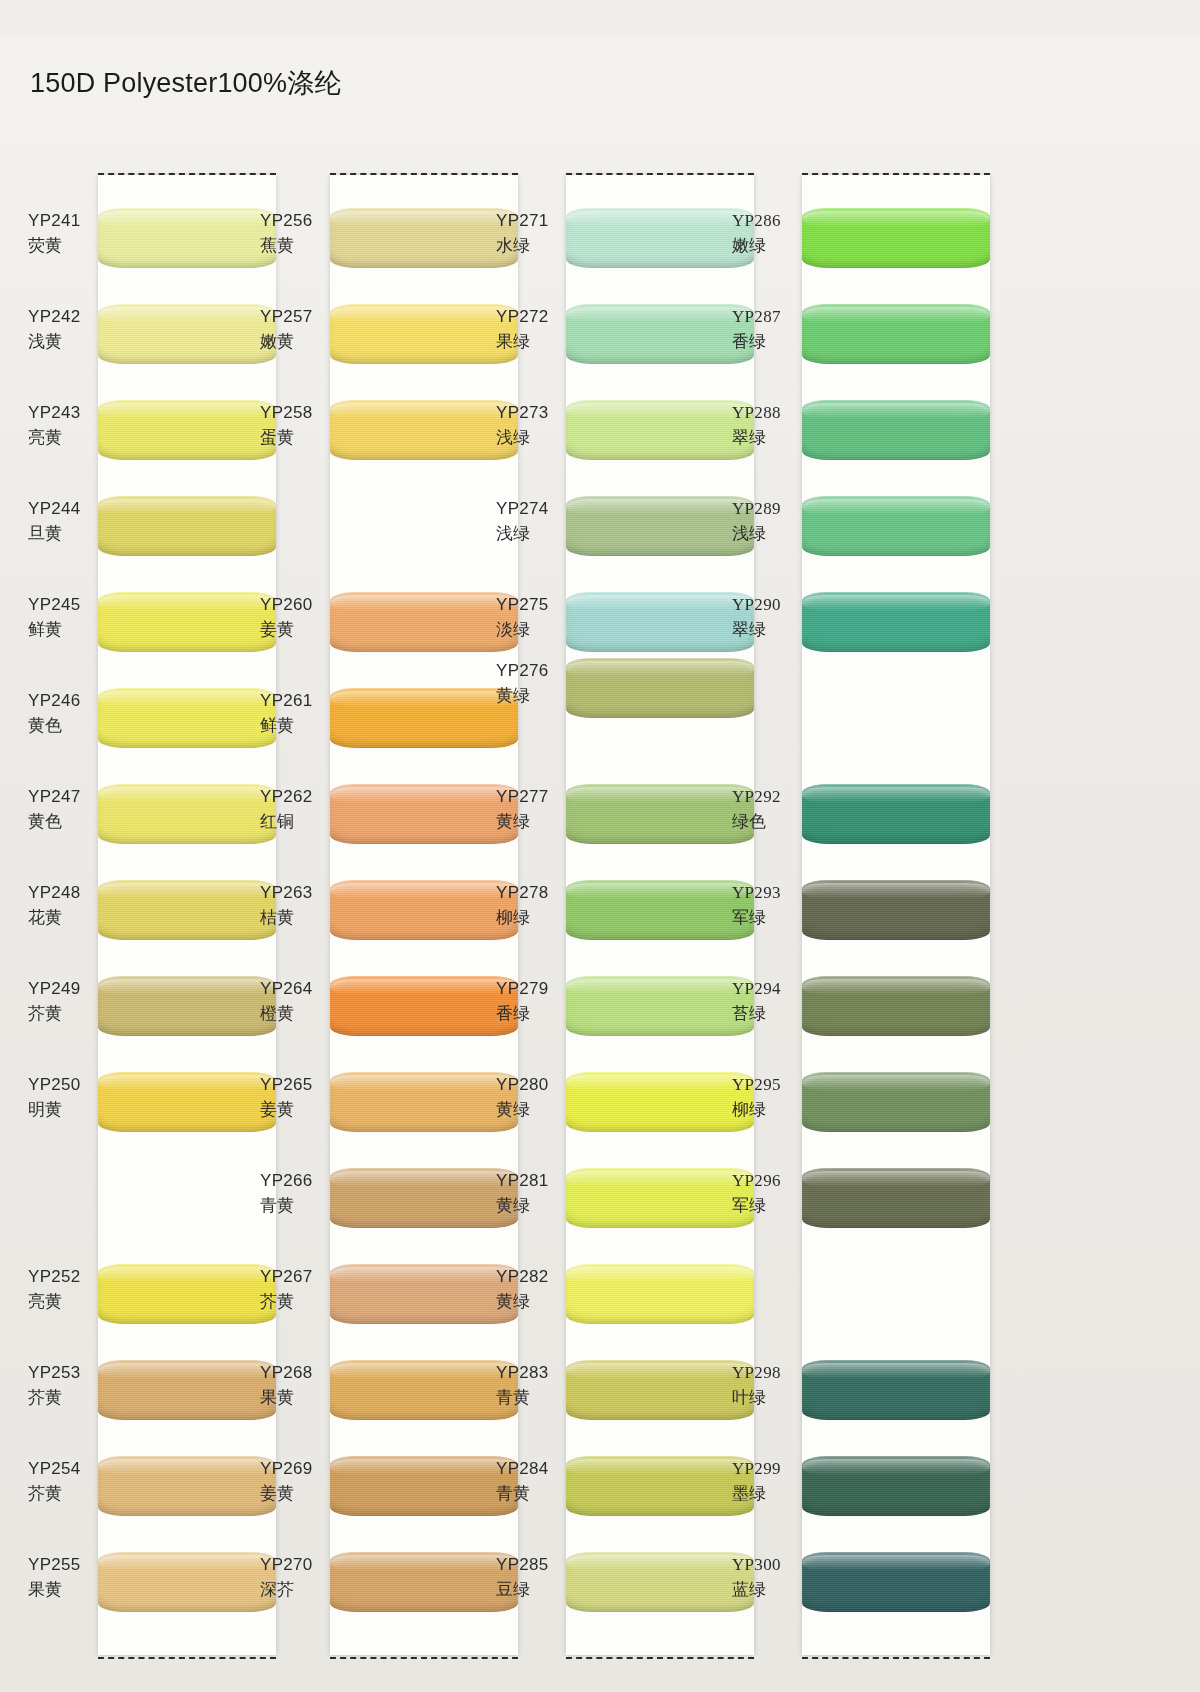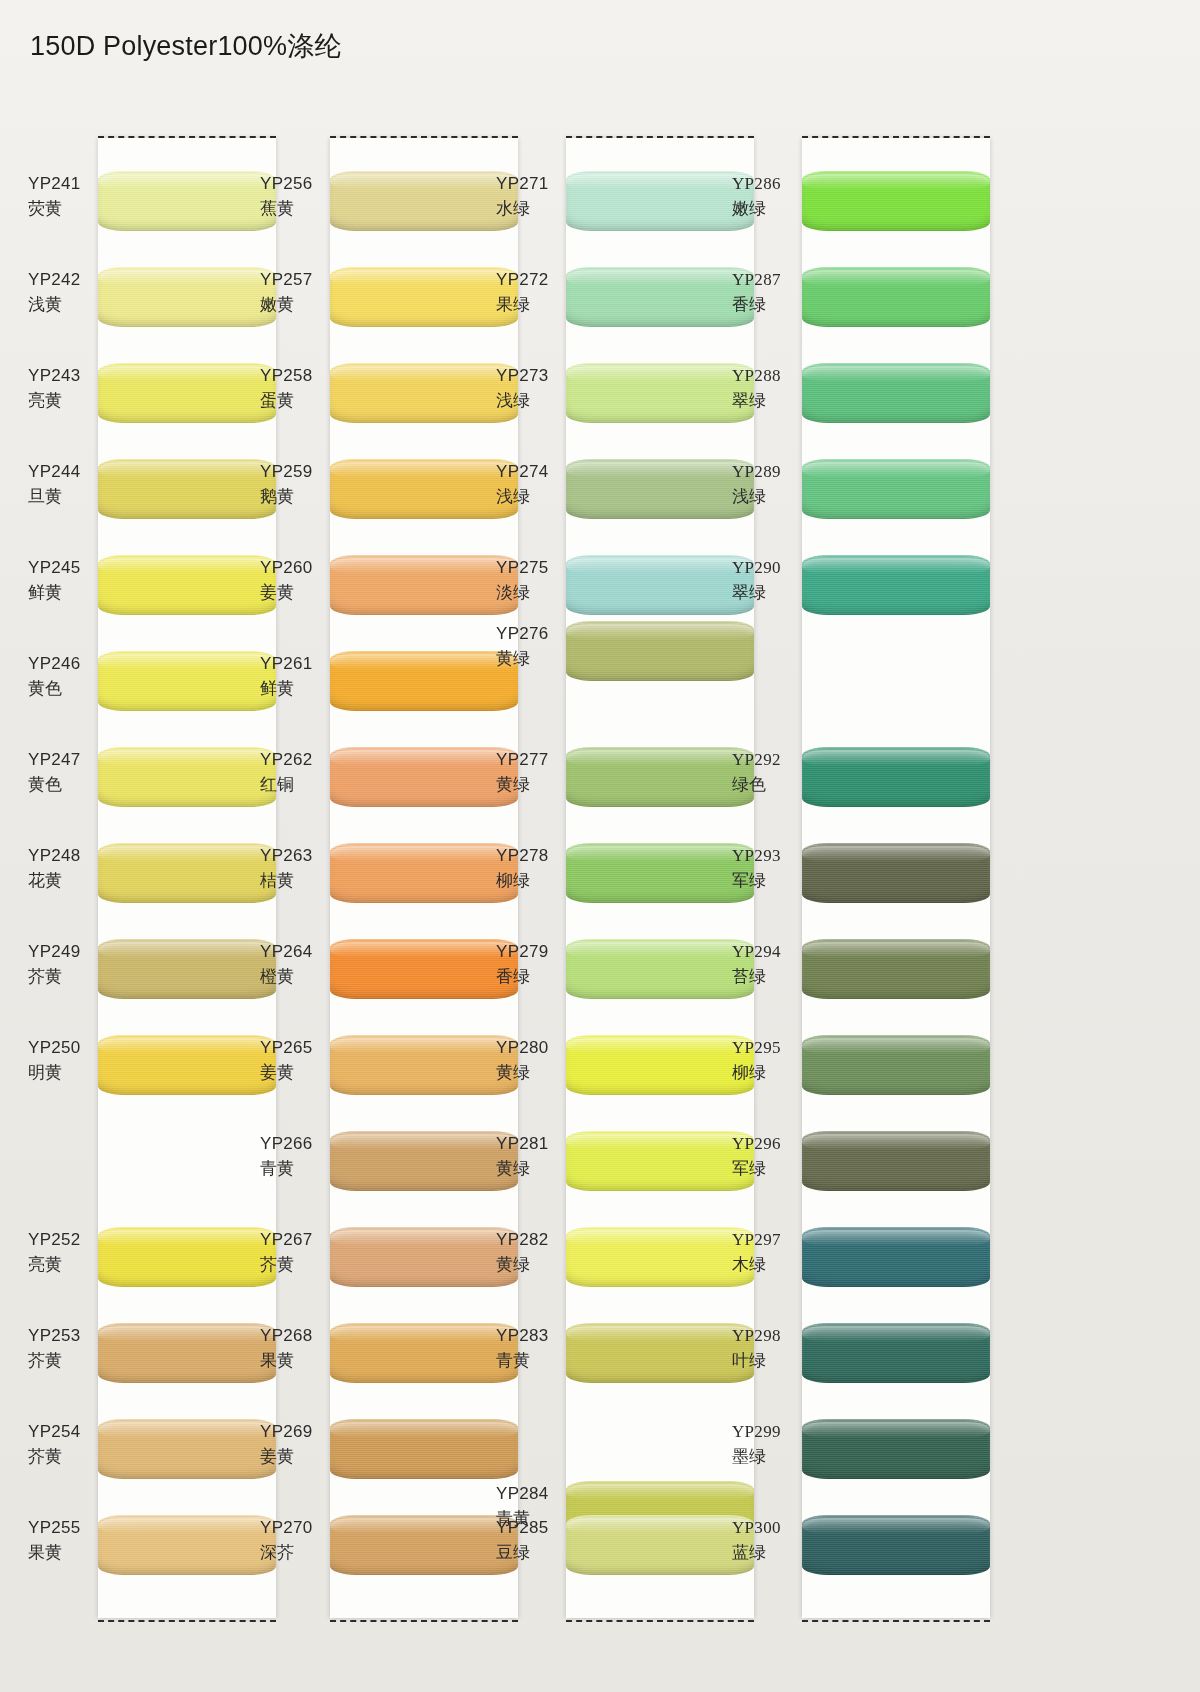--- a/index.html
+++ b/index.html
@@ -7,20 +7,21 @@
     width:1200px;height:1692px;
     background:#efeeea;
     font-family:"Liberation Sans", sans-serif;
     position:relative;
     overflow:hidden;
   }
   .page{
     position:absolute;inset:0;
     background:
       linear-gradient(180deg,#f3f2ee 0%,#eceae6 40%,#e9e7e2 100%);
+    margin-top: 37px;
   }
   .title{
     position:absolute;
     left:30px;top:28px;
     font-size:27px;
     color:#1b1b1b;
     letter-spacing:0.2px;
     font-family:"Liberation Sans", sans-serif;
   }
   .columns{
@@ -341,31 +342,20 @@
           <div class="label">
             <span class="code">YP258</span>
             <span class="cn">蛋黄</span>
           </div>
           <div class="swatch">
             <div class="body" style="background: rgb(243, 212, 90);"></div>
             <div class="strands"></div>
             <div class="shine"></div>
           </div>
         </div>
-        <div class="row" style="top: 326px;">
-          <div class="label">
-            <span class="code">YP259</span>
-            <span class="cn">鹅黄</span>
-          </div>
-          <div class="swatch">
-            <div class="body" style="background: rgb(240, 193, 74);"></div>
-            <div class="strands"></div>
-            <div class="shine"></div>
-          </div>
-        </div>
         <div class="row" style="top: 422px;">
           <div class="label">
             <span class="code">YP260</span>
             <span class="cn">姜黄</span>
           </div>
           <div class="swatch">
             <div class="body" style="background: rgb(240, 168, 101);"></div>
             <div class="strands"></div>
             <div class="shine"></div>
           </div>
@@ -621,21 +611,21 @@
           <div class="label">
             <span class="code">YP283</span>
             <span class="cn">青黄</span>
           </div>
           <div class="swatch">
             <div class="body" style="background: rgb(203, 199, 86);"></div>
             <div class="strands"></div>
             <div class="shine"></div>
           </div>
         </div>
-        <div class="row" style="top: 1348px;">
+        <div class="row" style="top: 1286px;">
           <div class="label">
             <span class="code">YP284</span>
             <span class="cn">青黄</span>
           </div>
           <div class="swatch">
             <div class="body" style="background: rgb(196, 201, 78);"></div>
             <div class="strands"></div>
             <div class="shine"></div>
           </div>
         </div>
@@ -758,31 +748,20 @@
           <div class="label">
             <span class="code">YP296</span>
             <span class="cn">军绿</span>
           </div>
           <div class="swatch">
             <div class="body" style="background: rgb(100, 106, 76);"></div>
             <div class="strands"></div>
             <div class="shine"></div>
           </div>
         </div>
-        <div class="row" style="top: 1094px;">
-          <div class="label">
-            <span class="code">YP297</span>
-            <span class="cn">木绿</span>
-          </div>
-          <div class="swatch">
-            <div class="body" style="background: rgb(46, 107, 114);"></div>
-            <div class="strands"></div>
-            <div class="shine"></div>
-          </div>
-        </div>
         <div class="row" style="top: 1190px;">
           <div class="label">
             <span class="code">YP298</span>
             <span class="cn">叶绿</span>
           </div>
           <div class="swatch">
             <div class="body" style="background: rgb(47, 106, 92);"></div>
             <div class="strands"></div>
             <div class="shine"></div>
           </div>

